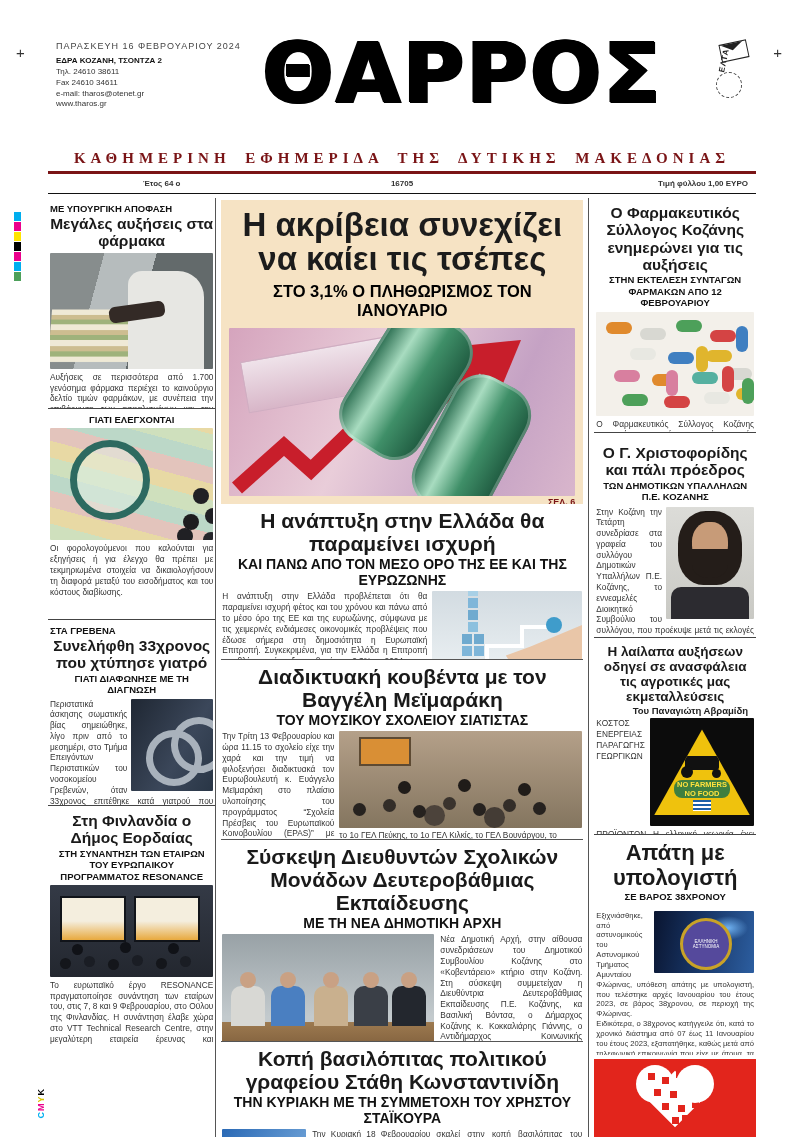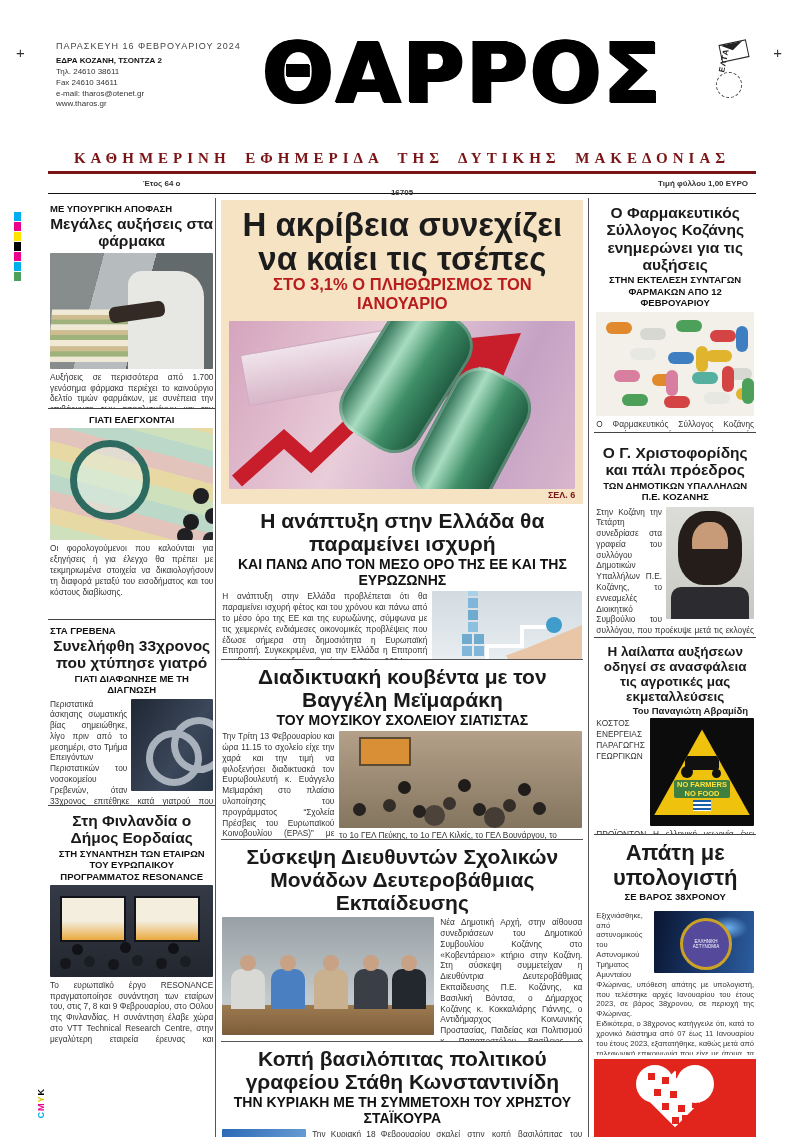--- a/index.html
+++ b/index.html
@@ -23,41 +23,41 @@
   .stamp{position:absolute;right:6px;top:42px;width:44px;height:56px;}
   .stamp .env{position:absolute;right:2px;top:0;width:26px;height:16px;border:1.5px solid #222;transform:rotate(-12deg);}
   .stamp .env:before{content:"";position:absolute;left:1px;top:0;border-left:11px solid transparent;border-right:11px solid transparent;border-top:7px solid #222;}
   .stamp .elta{position:absolute;right:14px;top:14px;font-size:8px;font-weight:bold;letter-spacing:1px;transform:rotate(-78deg);}
   .stamp .post{position:absolute;right:8px;top:30px;width:24px;height:24px;border:1px dashed #444;border-radius:50%;font-size:4px;text-align:center;line-height:24px;color:#555;}
   .tagline{margin:2px 44px 0 48px;text-align:center;font-family:"Liberation Serif",serif;
            font-weight:bold;font-size:15px;letter-spacing:5px;word-spacing:6px;color:#7a1416;}
   .strip{margin:4px 44px 0 48px;border-top:3px solid #7a1416;border-bottom:1px solid #111;
          height:19px;position:relative;font-size:8px;font-weight:bold;color:#333;}
   .strip .yr{position:absolute;left:95px;top:5px;}
-  .strip .iss{position:absolute;left:0;right:0;text-align:center;top:14px;}
+  .strip .iss{position:absolute;left:0;right:0;text-align:center;top:5px;}
   .strip .pr{position:absolute;right:8px;top:5px;}
 
   
   .cols{display:flex;margin:4px 44px 0 48px;align-items:stretch;}
   .colL{width:176px;}
   .colC{width:362px;border-left:1px solid #555;border-right:1px solid #555;padding:0 5px;}
   .colR{width:170px;padding-left:5px;}
   article{overflow:hidden;position:relative;}
   .colL article,.colR article{border-bottom:1px solid #444;padding:5px 2px 3px 2px;}
   .kick{font-size:9.5px;font-weight:bold;color:#111;}
   .t-sm{font-size:15.5px;font-weight:bold;text-align:center;line-height:1.12;margin:1px 0;color:#1a1a1a;}
   .sub-sm{font-size:9.5px;font-weight:bold;text-align:center;line-height:1.2;color:#111;}
   .body{font-size:8.3px;line-height:1.3;color:#333;text-align:justify;white-space:pre-line;margin-top:3px;}
   .pref{font-size:9px;font-weight:bold;text-align:right;color:#000;margin-top:1px;}
   .ph{position:relative;overflow:hidden;border-radius:1px;}
 
   
   .mainbox{background:#f6e3c4;padding:8px 8px 4px 8px;height:292px;margin-top:2px;}
   .mainbox h1{margin:0;font-size:33px;line-height:1.02;text-align:center;font-weight:bold;color:#1c1c1c;}
-  .mainbox .msub{font-size:16.5px;font-weight:bold;text-align:center;line-height:1.15;color:#b91c1c;}
+  .mainbox .msub{font-size:16.5px;font-weight:bold;text-align:center;margin-top:7px;line-height:1.15;color:#000000;}
   .mainbox .pref{color:#7a1416;}
   .c-art{border-top:1px solid #555;padding:4px 1px 3px 1px;}
   .c-art.first{border-top:none;}
   .t-c{font-size:21px;font-weight:bold;text-align:center;line-height:1.1;margin:1px 0;color:#1a1a1a;}
   .sub-c{font-size:14px;font-weight:bold;text-align:center;color:#111;line-height:1.15;}
   .row{display:flex;margin-top:3px;}
   .cap{font-size:8.3px;color:#333;margin-top:2px;line-height:1.25;}
 
   
   .pharm{background:linear-gradient(105deg,#878d8d 0 28%,#b6bcbd 28% 55%,#636a6b 55%);}
@@ -108,21 +108,21 @@
   .portr{background:linear-gradient(#dcdcd8,#c9c9c4);}
   .portr .hair{position:absolute;left:14%;top:4%;width:72%;height:66%;border-radius:44% 44% 40% 40%;background:#241d19;}
   .portr .face{position:absolute;left:30%;top:14%;width:40%;height:38%;border-radius:46%;background:#c79b78;}
   .portr .beard{position:absolute;left:30%;top:38%;width:40%;height:26%;border-radius:0 0 46% 46%;background:#241d19;}
   .portr .coatd{position:absolute;left:6%;bottom:-2%;width:88%;height:30%;background:#2c2b30;border-radius:10px 10px 0 0;}
   .signph{background:#0c0c0c;display:flex;align-items:center;justify-content:center;}
   .tri{position:relative;width:96px;height:86px;background:#efc20d;clip-path:polygon(50% 0,100% 100%,0 100%);display:flex;flex-direction:column;align-items:center;justify-content:flex-end;padding-bottom:4px;box-sizing:border-box;}
   .tri .tractor{width:34px;height:14px;background:#111;border-radius:3px;position:relative;margin-bottom:2px;}
   .tri .tractor:before{content:"";position:absolute;left:-4px;bottom:-8px;width:12px;height:12px;border-radius:50%;background:#111;}
   .tri .tractor:after{content:"";position:absolute;right:-2px;bottom:-8px;width:9px;height:9px;border-radius:50%;background:#111;}
-  .tri .stxt{font-size:7.5px;font-weight:bold;color:#153a1c;background:#3f7f3f;color:#ffe23e;padding:0 3px;border-radius:2px;margin-top:8px;line-height:1.25;text-align:center;}
+  .tri .stxt{font-size:7.5px;font-weight:bold;color:#153a1c;background:#3f7f3f;color:#ffe23e;padding:0 3px;border-radius:8px;margin-top:8px;line-height:1.25;text-align:center;}
   .tri .flag{width:18px;height:11px;margin-top:2px;background:repeating-linear-gradient(180deg,#1b5fa8 0 2px,#fff 2px 4px);position:relative;}
   .police{background:linear-gradient(100deg,#0a1530,#173464 45%,#2c5ea0);}
   .police .glow{position:absolute;right:6%;top:8%;width:40%;height:40%;background:radial-gradient(closest-side,rgba(120,190,255,.9),rgba(120,190,255,0));}
   .police .emb{position:absolute;left:26%;top:12%;width:52px;height:52px;border-radius:50%;background:#55499c;border:3px solid #c9a227;color:#fff;font-size:4.5px;text-align:center;line-height:1.2;display:flex;align-items:center;justify-content:center;padding:3px;box-sizing:border-box;}
   .promo{background:#e2251c;height:138px;display:flex;flex-direction:column;margin-top:4px;}
   .promo .qrzone{flex:1;position:relative;display:flex;align-items:flex-end;justify-content:center;}
   .heart{position:absolute;left:50%;top:6px;transform:translateX(-50%);width:78px;height:64px;}
   .heart:before,.heart:after{content:"";position:absolute;top:0;width:38px;height:38px;border-radius:50%;background:#fff;}
   .heart:before{left:0;} .heart:after{right:0;}
   .heart .sq{position:absolute;left:19px;top:14px;width:40px;height:40px;background:#fff;transform:rotate(45deg);}
@@ -270,20 +270,21 @@
                 <div class="heads"></div>
             </div>
             <div class="cap">το 1ο ΓΕΛ Πεύκης, το 1ο ΓΕΛ Κιλκίς, το ΓΕΛ Βουνάργου, το Εσπερινό ΕΠΑΛ Πλατανιά, κ.α.</div>
 
           </div>
         </div>
       </article>
 
       <article class="c-art" style="height:194px">
         <div class="t-c">Σύσκεψη Διευθυντών Σχολικών Μονάδων Δευτεροβάθμιας Εκπαίδευσης</div>
+        <div class="sub-c">ΜΕ ΤΗ  ΝΕΑ ΔΗΜΟΤΙΚΗ ΑΡΧΗ</div>
         <div class="row">
           <div style="width:212px">
             <div class="ph direct" style="height:118px">
               <div class="dtbl"></div>
               <div class="dp" style="left:4%;background:#d8d8d4"></div>
               <div class="dp" style="left:23%;background:#4a7fc1"></div>
               <div class="dp" style="left:43%;background:#c9b08e"></div>
               <div class="dp" style="left:62%;background:#3a3f47"></div>
               <div class="dp" style="left:80%;background:#23272e"></div>
             </div>

